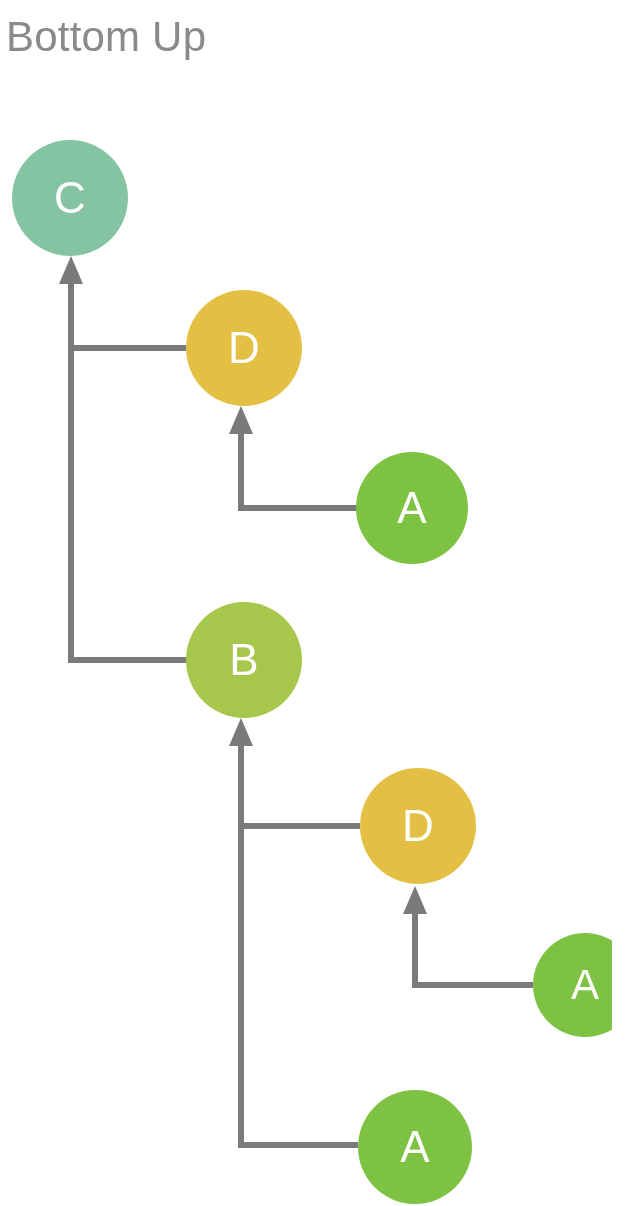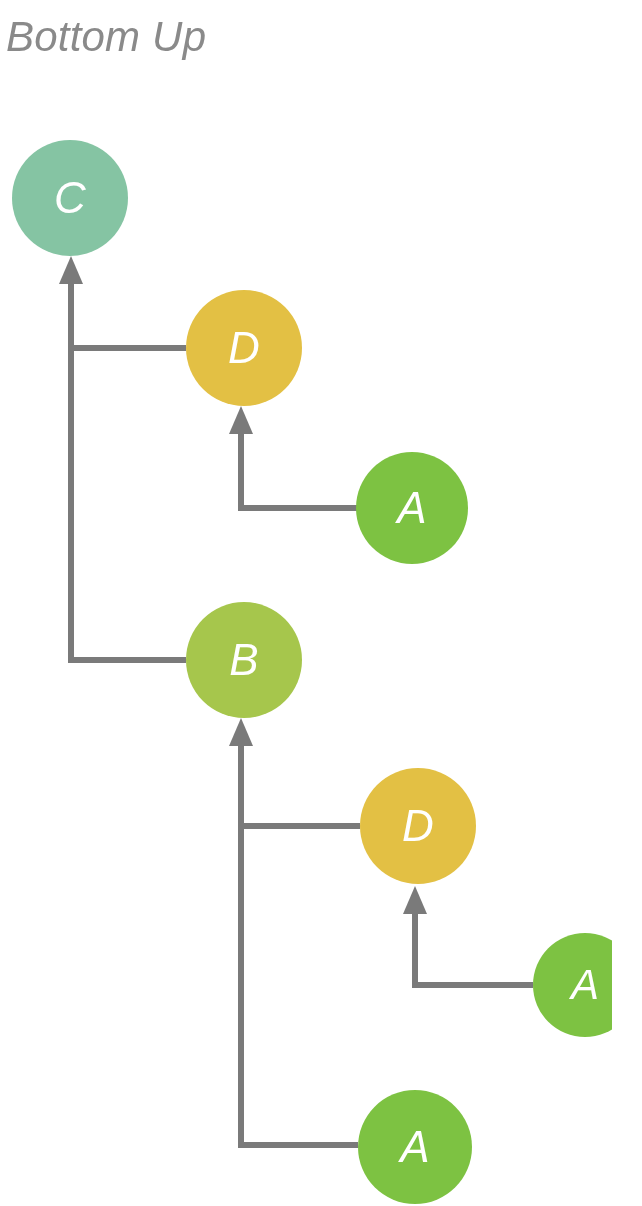--- a/index.html
+++ b/index.html
@@ -14,21 +14,20 @@
     height: 1206px;
     overflow: hidden;
     position: relative;
   }
   #canvas {
     position: relative;
     width: 612px;
     height: 1206px;
     background: #ffffff;
     overflow: hidden;
-    font-style: italic;
   }
   .diagram-title {
     position: absolute;
     left: 6px;
     top: 12px;
     font-family: "Liberation Sans", sans-serif;
     font-size: 42px;
     font-weight: 400;
     color: #8a8a8a;
     letter-spacing: 0.2px;

